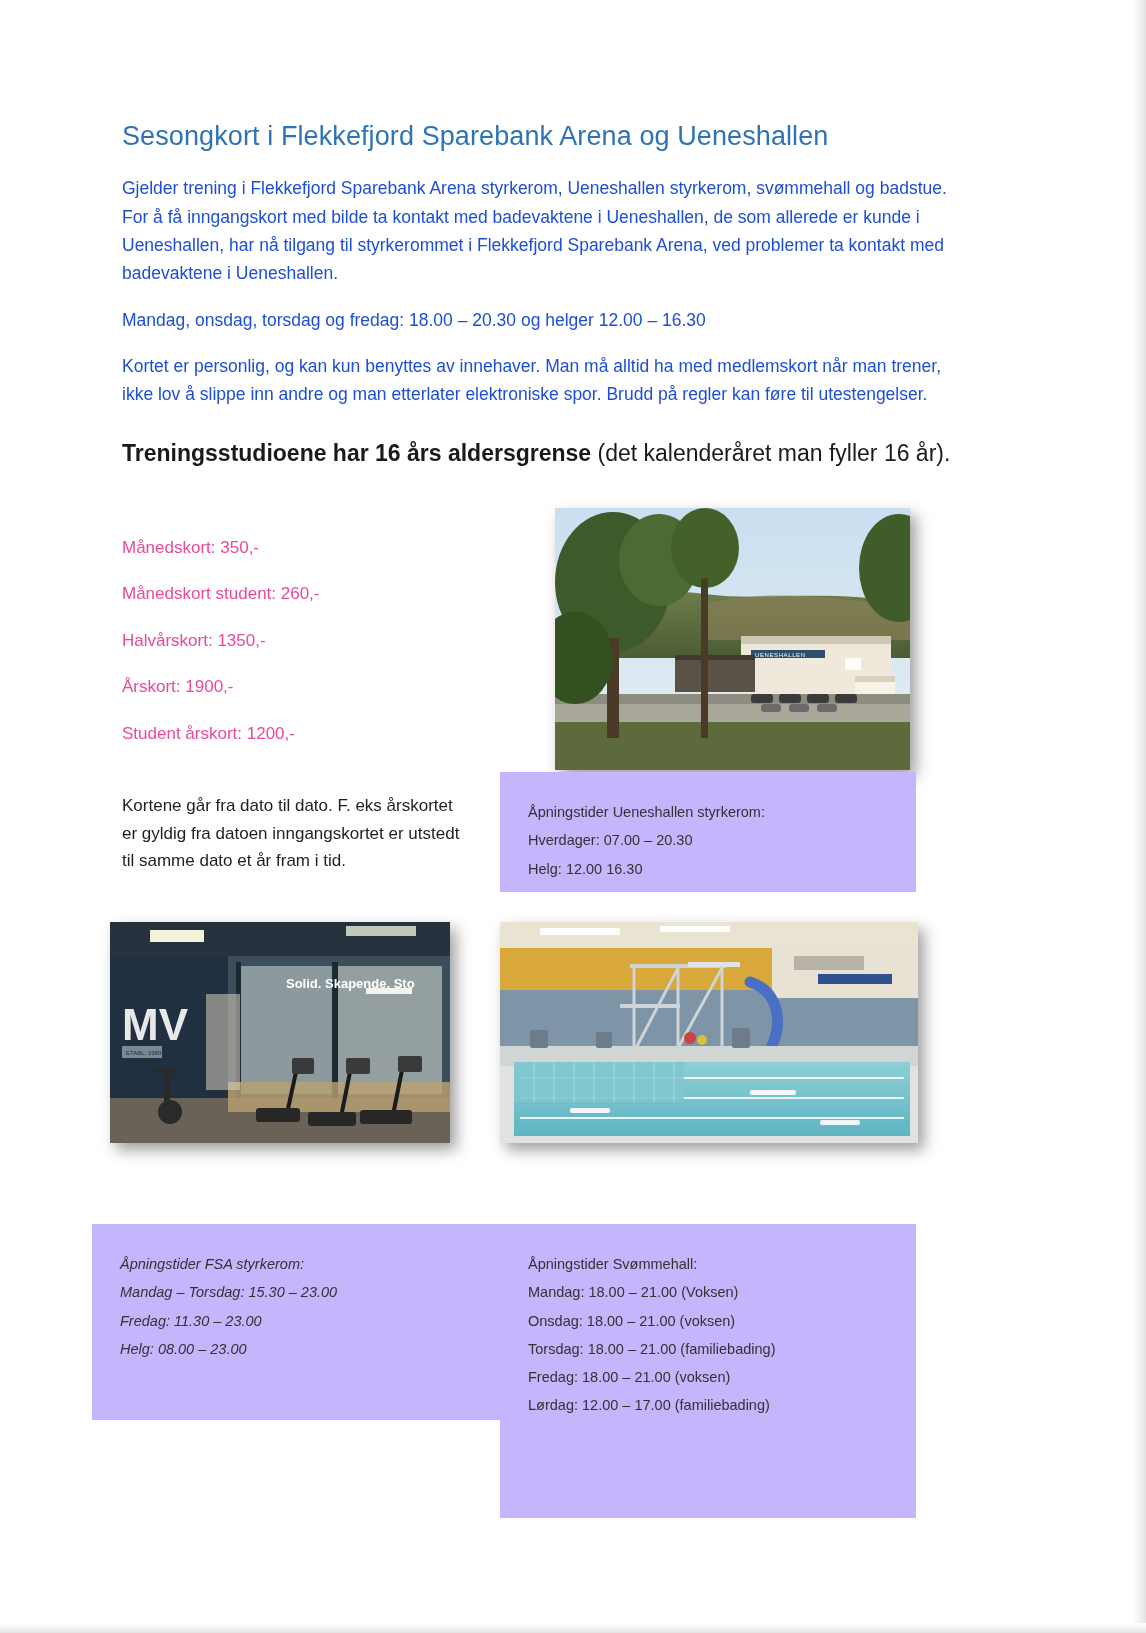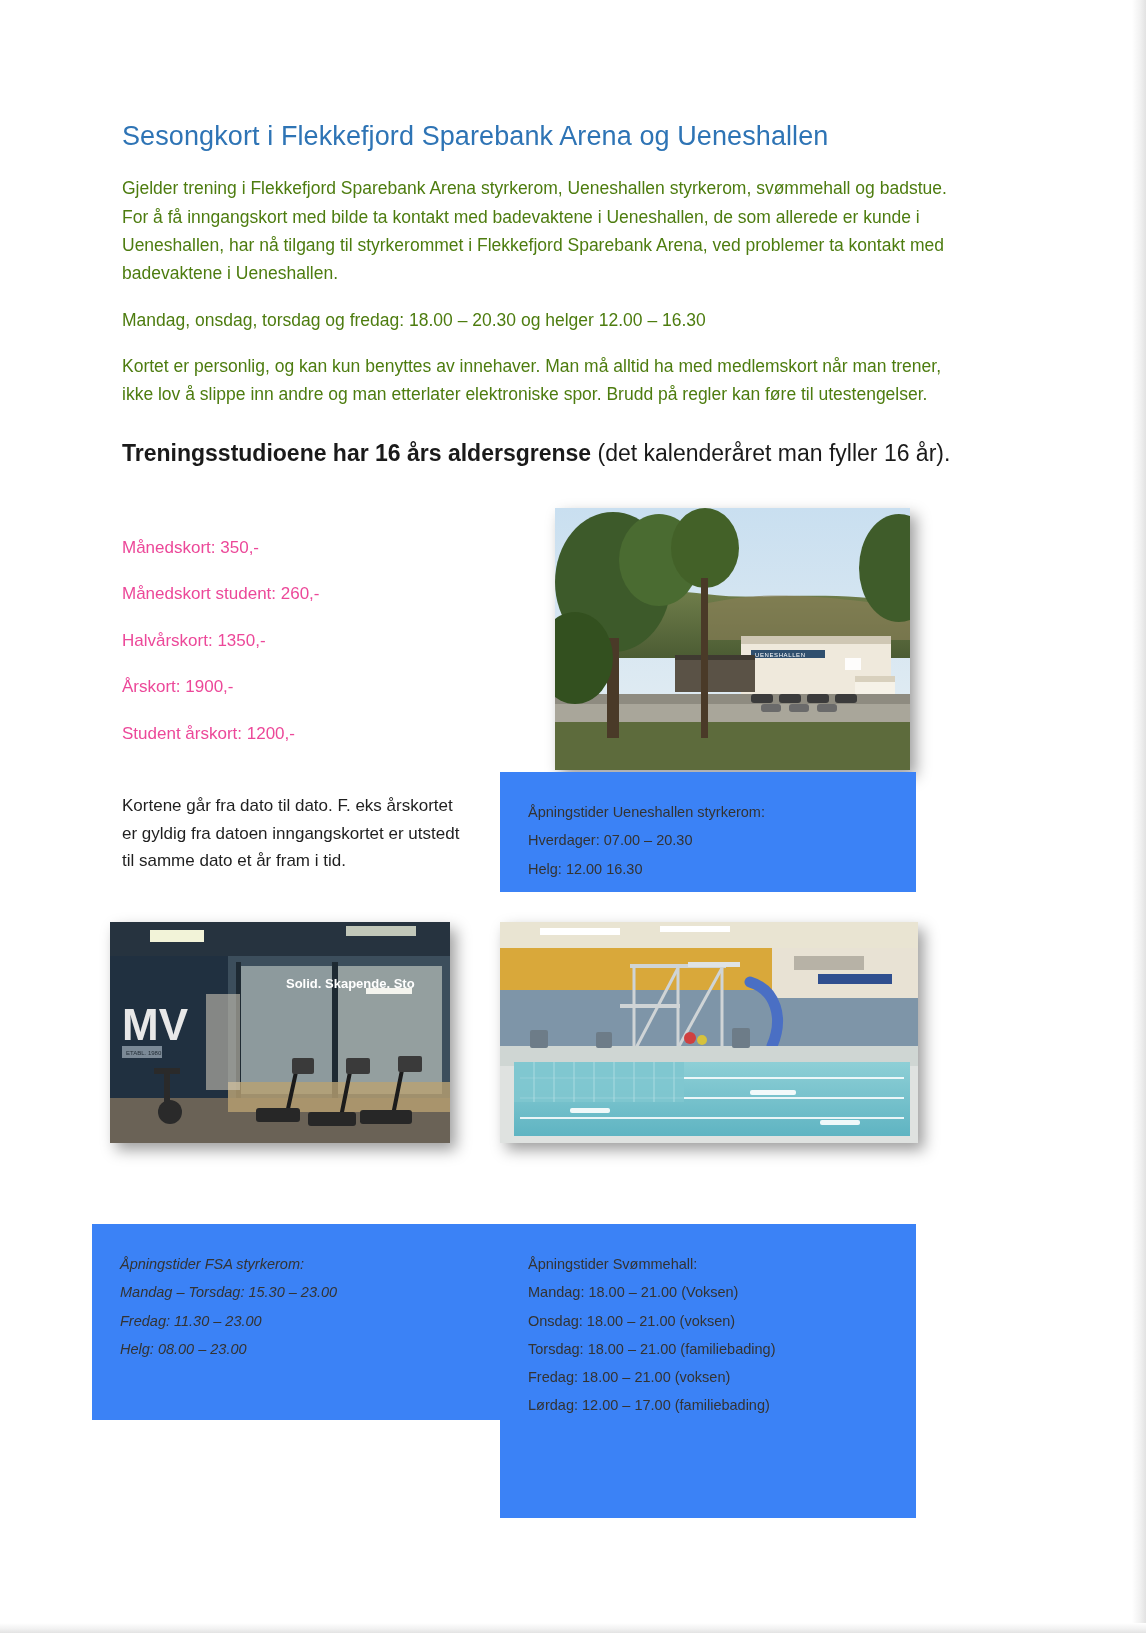--- a/index.html
+++ b/index.html
@@ -50,21 +50,21 @@
     color: #2e74b5;
     margin: 0 0 22px 0;
     letter-spacing: 0.1px;
     line-height: 1.2;
   }
 
   p.body-text {
     font-size: 17.5px;
     line-height: 1.62;
     margin: 0 0 18px 0;
-    color: #4d7c0f;
+    color: #1d4ed8;
   }
 
   .age-line {
     font-size: 23px;
     line-height: 1.6;
     margin: 26px 0 12px 0;
   }
   .age-line .bold { font-weight: bold; }
 
   
@@ -87,21 +87,21 @@
     top: 792px;
     width: 350px;
     font-size: 17px;
     line-height: 1.62;
     color: #1f1f1f;
   }
 
   
   .infobox {
     position: absolute;
-    background: #3b82f6;
+    background: #c4b5fd;
     color: #333333;
     font-size: 14.5px;
     line-height: 1.95;
     padding: 26px 28px 26px 28px;
     box-sizing: border-box;
   }
   .infobox .line { white-space: nowrap; }
 
   #box-ueneshallen {
     left: 500px;

